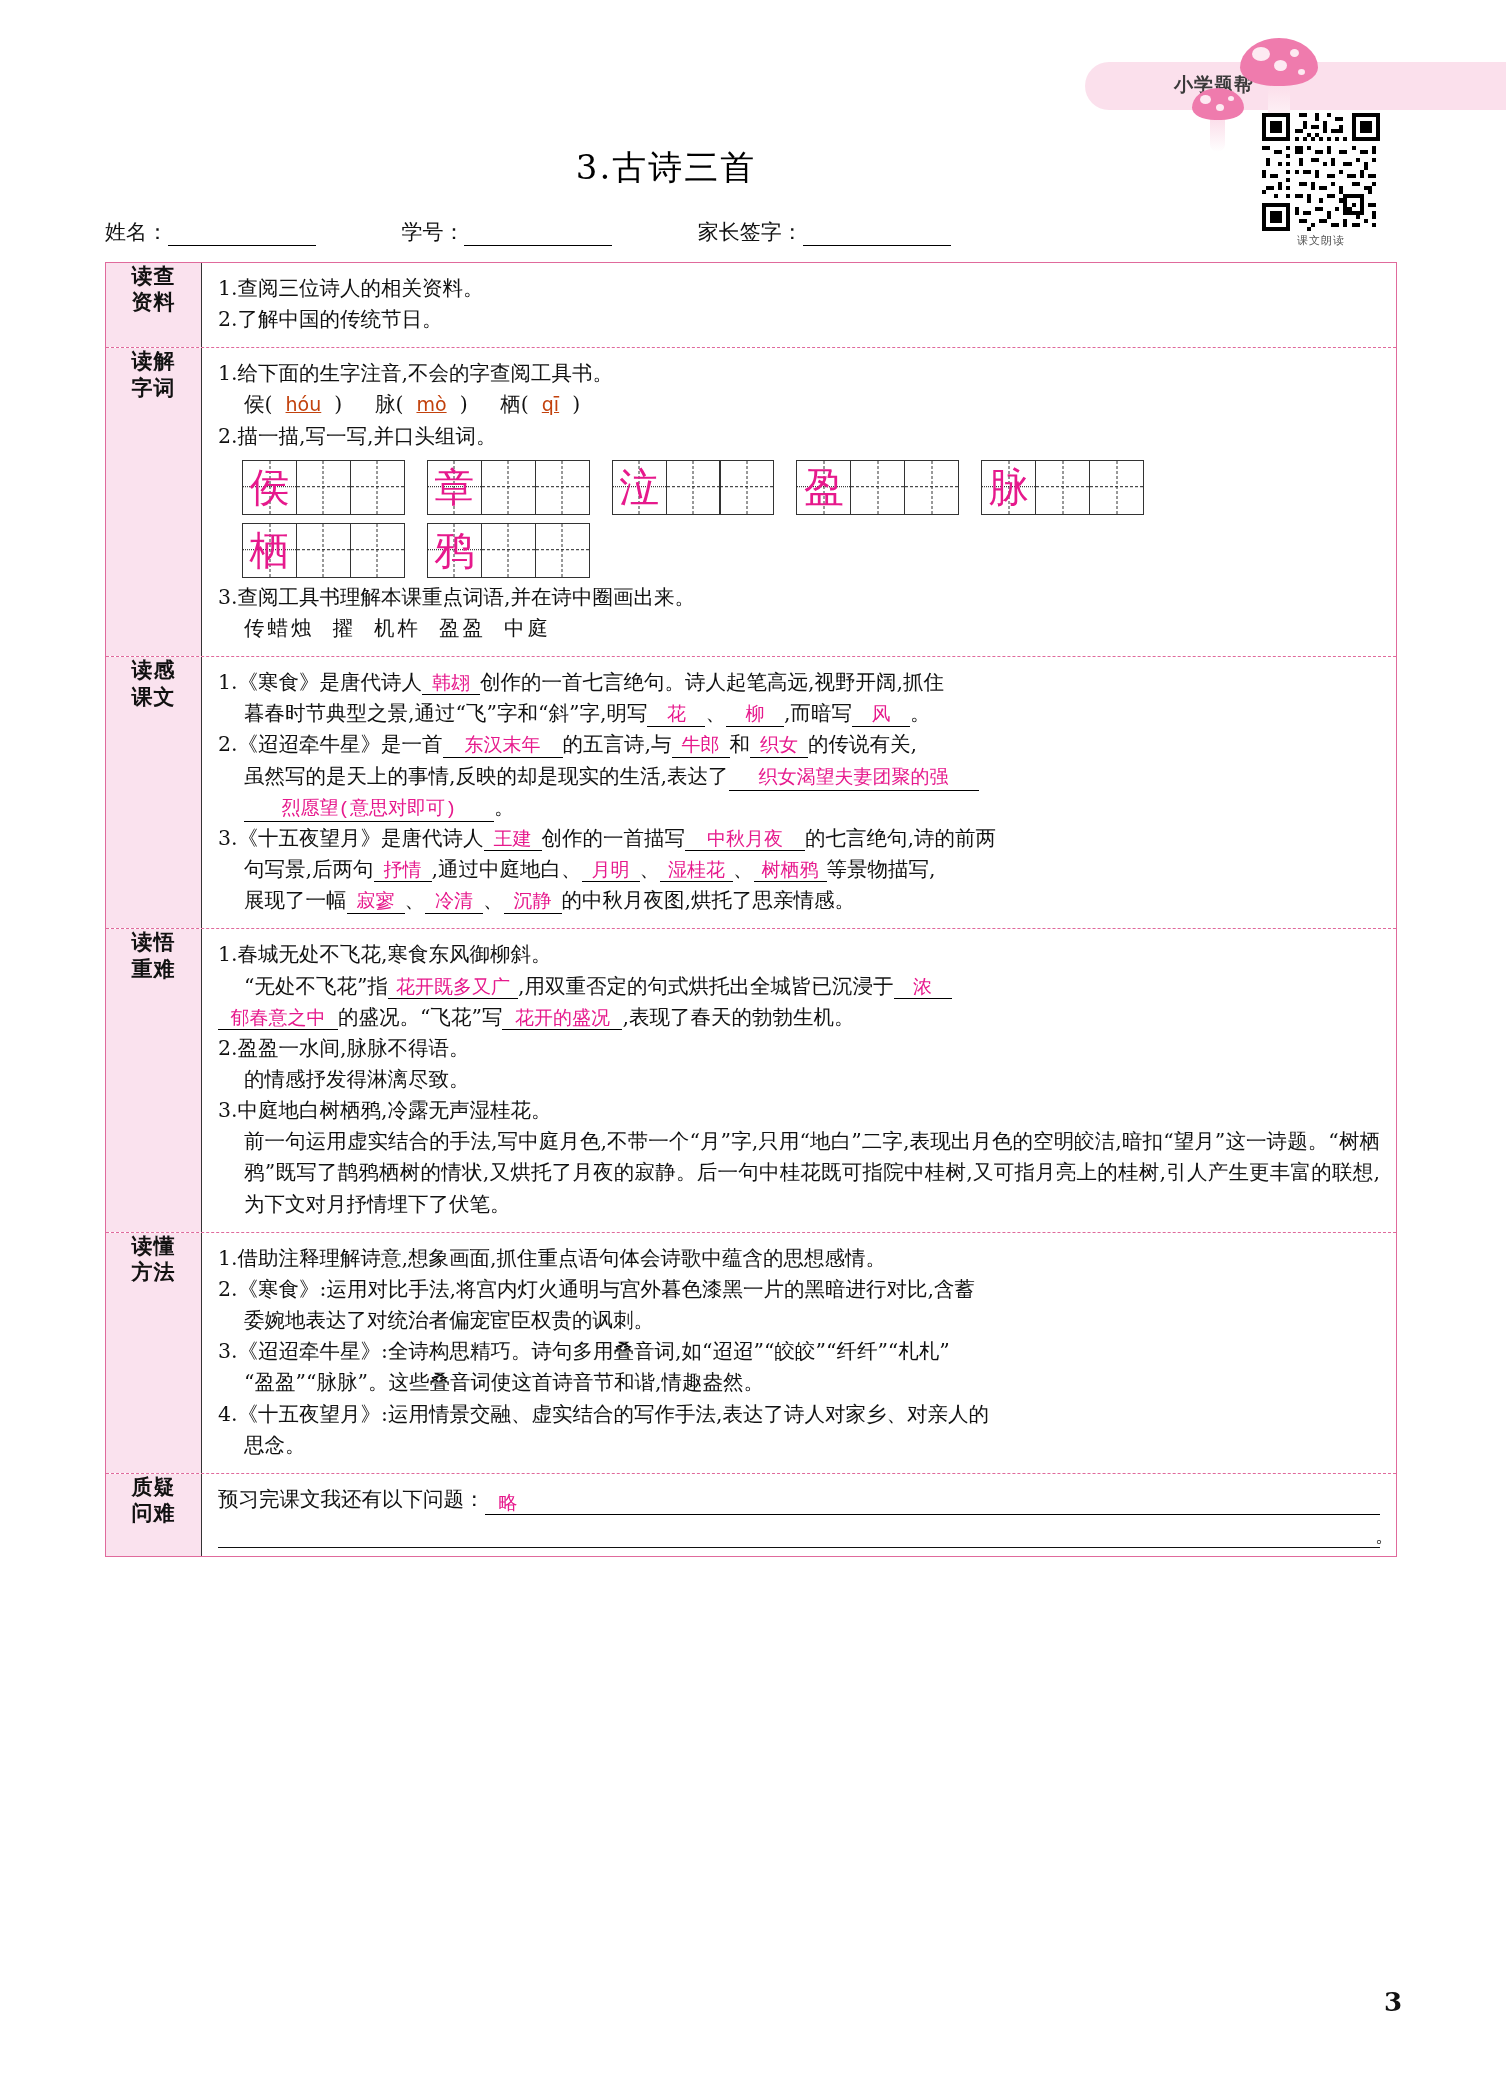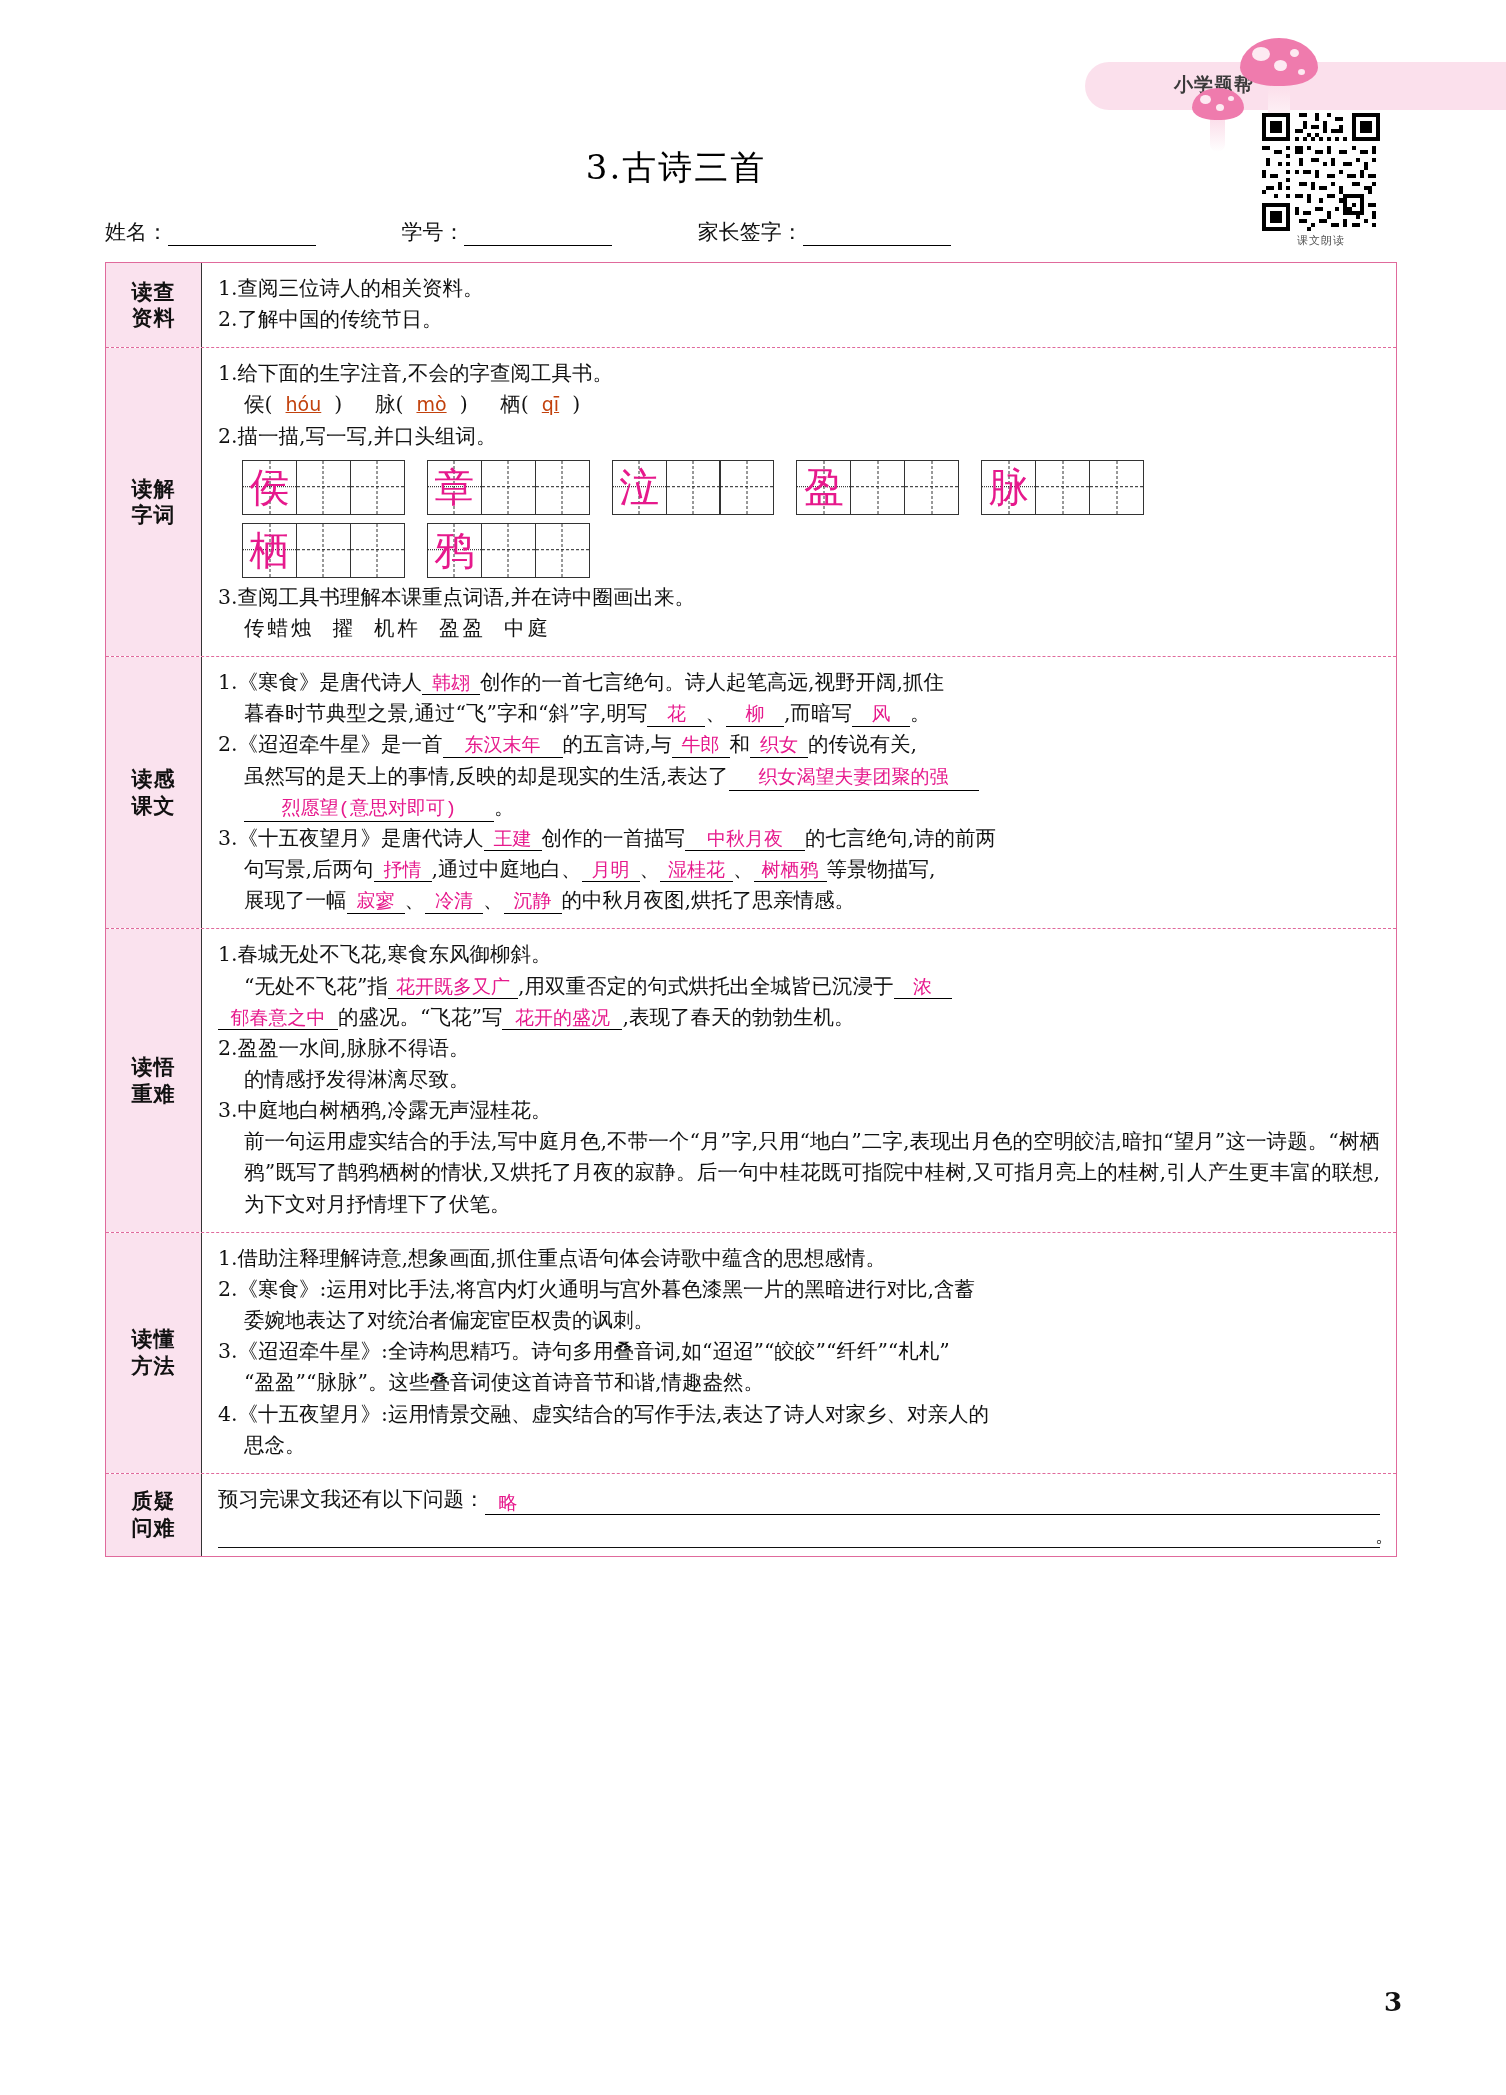--- a/index.html
+++ b/index.html
@@ -53,21 +53,20 @@
     text-align:center; font-size:11px; color:#555; margin-top:2px;
     letter-spacing:1px;
   }
 
   
   .title {
     position:absolute; top:145px; left:0; width:1332px;
     text-align:center; font-size:34px; color:#000;
     font-family:"DejaVu Serif","Liberation Serif",serif;
     letter-spacing:2px;
-    margin-left:10px;
   }
   .meta {
     position:absolute; top:218px; left:105px; width:1200px;
     font-size:21px; color:#111;
     font-family:"DejaVu Serif","Liberation Serif",serif;
   }
   .meta-item { display:inline-block; }
   .meta-line {
     display:inline-block; border-bottom:1.4px solid #000;
     height:1.1em; vertical-align:bottom;
@@ -82,21 +81,21 @@
     border:1.6px solid #e06a9c;
     border-collapse:collapse;
   }
   .row { display:flex; border-bottom:1.7px dashed #e06a9c; }
   .row:last-child { border-bottom:none; }
   .rowlabel {
     width:96px; flex:0 0 96px;
     background:#fae2ee;
     border-right:1.6px solid #333;
     display:flex; flex-direction:column;
-    align-items:center; justify-content:center;
+    align-items:center; justify-content:flex-start;
     font-size:21px; font-weight:700; color:#111;
     line-height:1.26;
     font-family:"DejaVu Sans",sans-serif;
     letter-spacing:1px;
   }
   .rowbody {
     flex:1 1 auto; padding:10px 16px 12px 16px;
     font-size:20.5px; line-height:1.52; color:#111;
     font-family:"DejaVu Serif","Liberation Serif",serif;
   }

